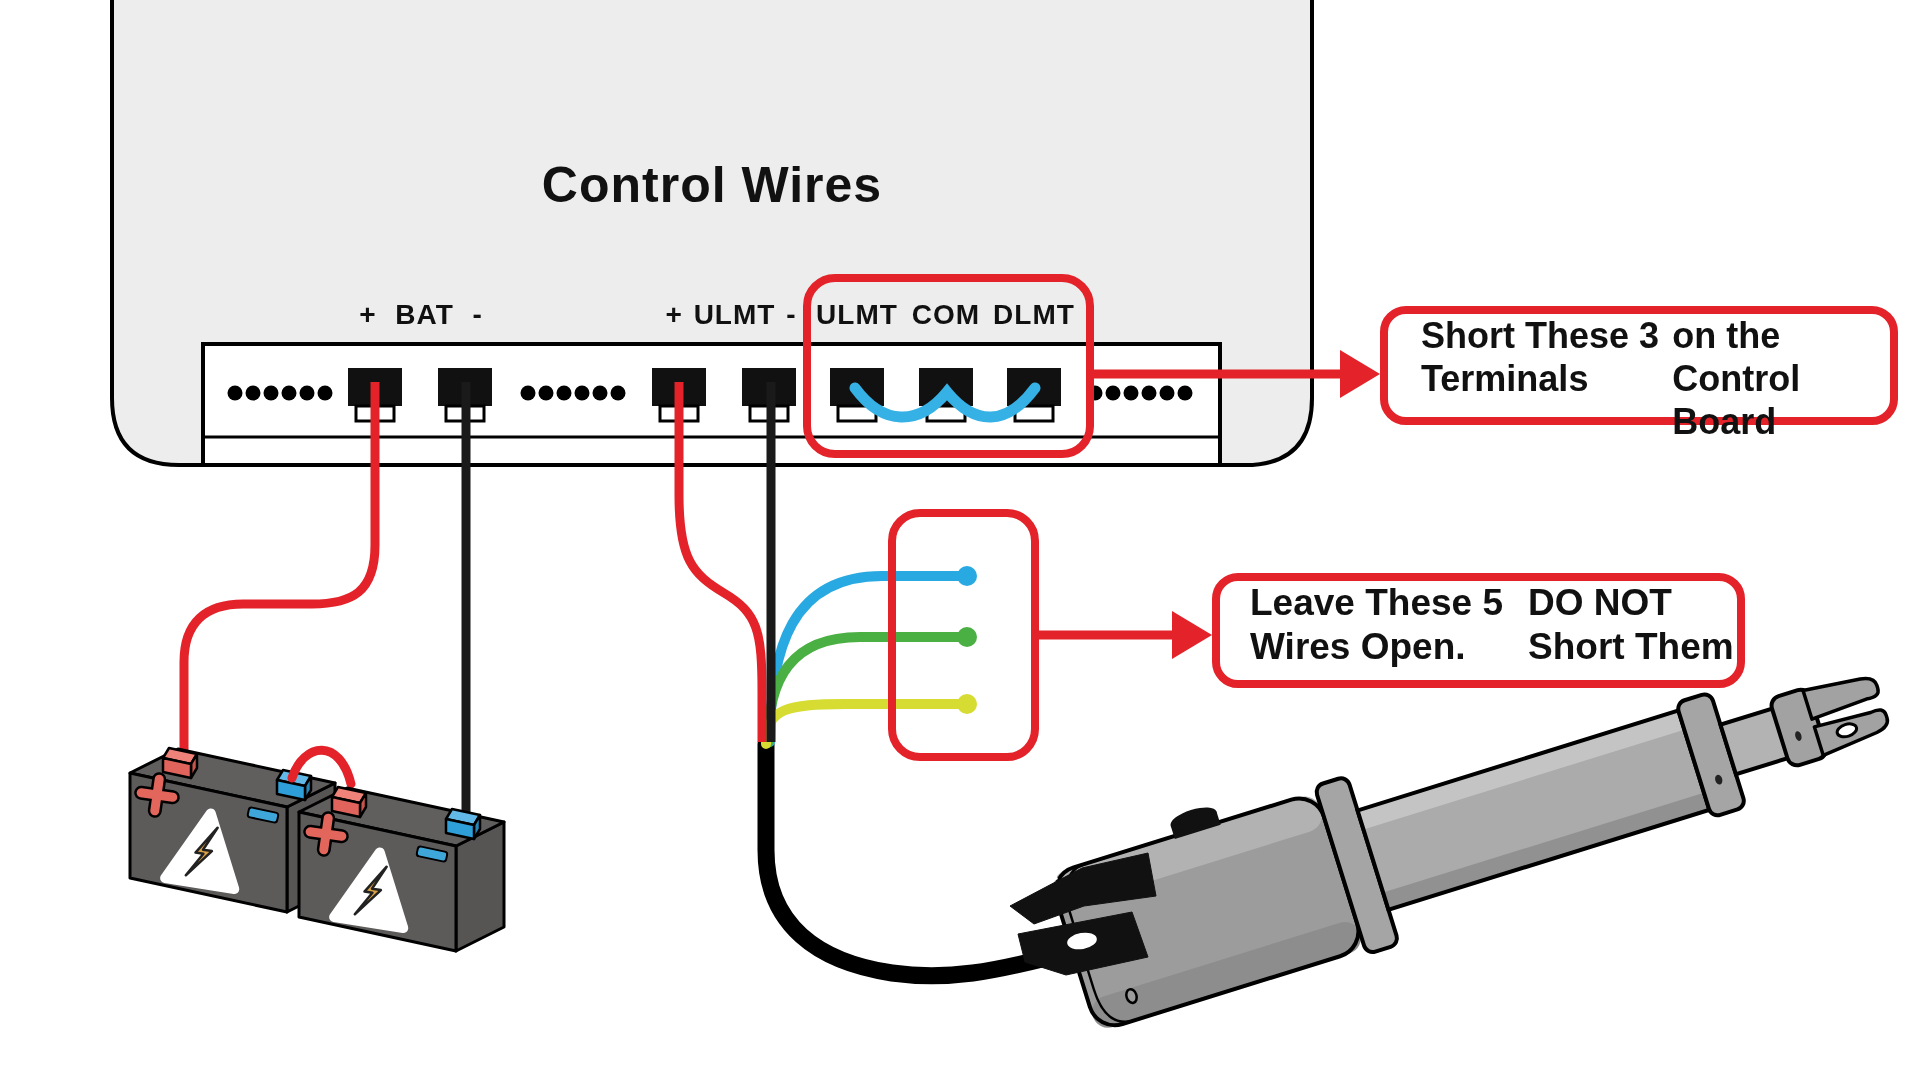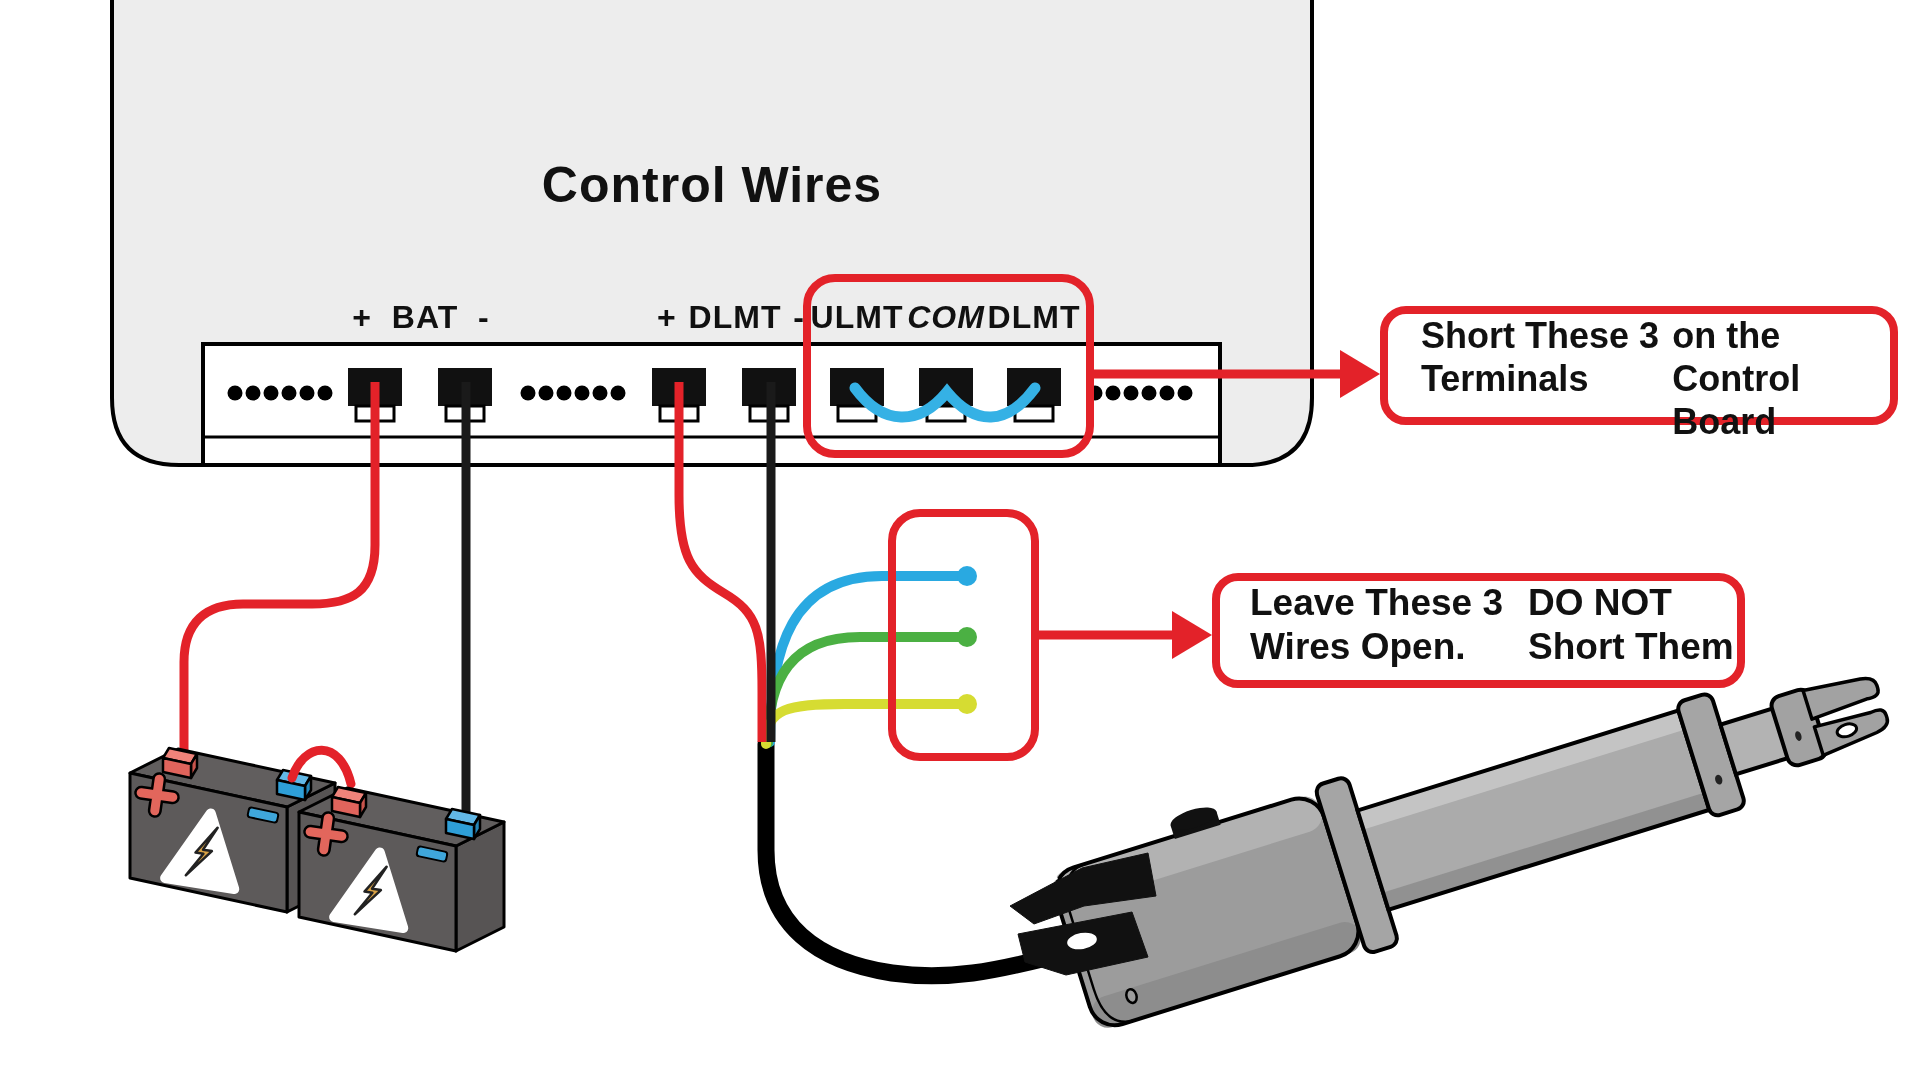--- a/index.html
+++ b/index.html
@@ -1,25 +1,25 @@
 <!DOCTYPE html>
 <html><head>
 <meta charset="utf-8">
 <style>
   html,body{margin:0;padding:0;background:#fff;}
   .stage{position:relative;width:1920px;height:1080px;background:#ffffff;overflow:hidden;
          font-family:"Liberation Sans",sans-serif;}
   .stage svg{position:absolute;left:0;top:0;}
   .lbl{position:absolute;font-weight:700;color:#111;white-space:nowrap;}
   .board-title{left:412px;top:156px;width:600px;text-align:center;font-size:50px;letter-spacing:1px;}
-  .tlabel{top:299px;font-size:32px;text-align:center;letter-spacing:1px;}
+  .tlabel{top:299px;font-size:28px;text-align:center;letter-spacing:1px;}
   .tlabel.bat{left:321px;width:200px;word-spacing:10px;}
   .tlabel.motor{left:631px;width:200px;word-spacing:2px;}
   .tlabel.dlmt{left:799px;width:116px;}
-  .tlabel.com{left:888px;width:116px;font-style:italic;}
+  .tlabel.com{left:888px;width:116px;}
   .tlabel.ulmt{left:976px;width:116px;}
   .callout{position:absolute;box-sizing:border-box;background:#fff;border:8px solid #e32229;
            border-radius:26px;display:flex;flex-direction:row;justify-content:center;
            font-weight:700;color:#111;}
   .callout .line{display:block;}
   .callout1{left:1380px;top:306px;width:518px;height:119px;padding-left:33px;
             font-size:36px;line-height:43px;}
   .callout2{left:1212px;top:573px;width:533px;height:115px;padding-left:30px;
             font-size:37px;line-height:44px;}
 </style>
@@ -216,28 +216,28 @@
     <polygon points="1016,899 1058,879 1053,871 1020,888" fill="#fff"></polygon>
     <polygon points="1018,934 1132,912 1148,957 1066,975 1025,962" fill="#111" stroke="#111" stroke-linejoin="round"></polygon>
     <ellipse cx="1082" cy="941" rx="15" ry="8" transform="rotate(-10 1082 941)" fill="#fff"></ellipse>
   </g>
 
 </svg>
 
 <div class="lbl board-title">Control Wires</div>
 
 <div class="lbl tlabel bat">+ BAT -</div>
-<div class="lbl tlabel motor">+ DLMT -</div>
+<div class="lbl tlabel motor">+ ULMT -</div>
 <div class="lbl tlabel dlmt">ULMT</div>
 <div class="lbl tlabel com">COM</div>
 <div class="lbl tlabel ulmt">DLMT</div>
 
 <div class="callout callout1">
   <span class="line">Short These 3 Terminals</span>
   <span class="line">on the Control Board</span>
 </div>
 
 <div class="callout callout2">
-  <span class="line">Leave These 3 Wires Open.</span>
+  <span class="line">Leave These 5 Wires Open.</span>
   <span class="line">DO NOT Short Them</span>
 </div>
 
 </div>
 
 </body></html>

